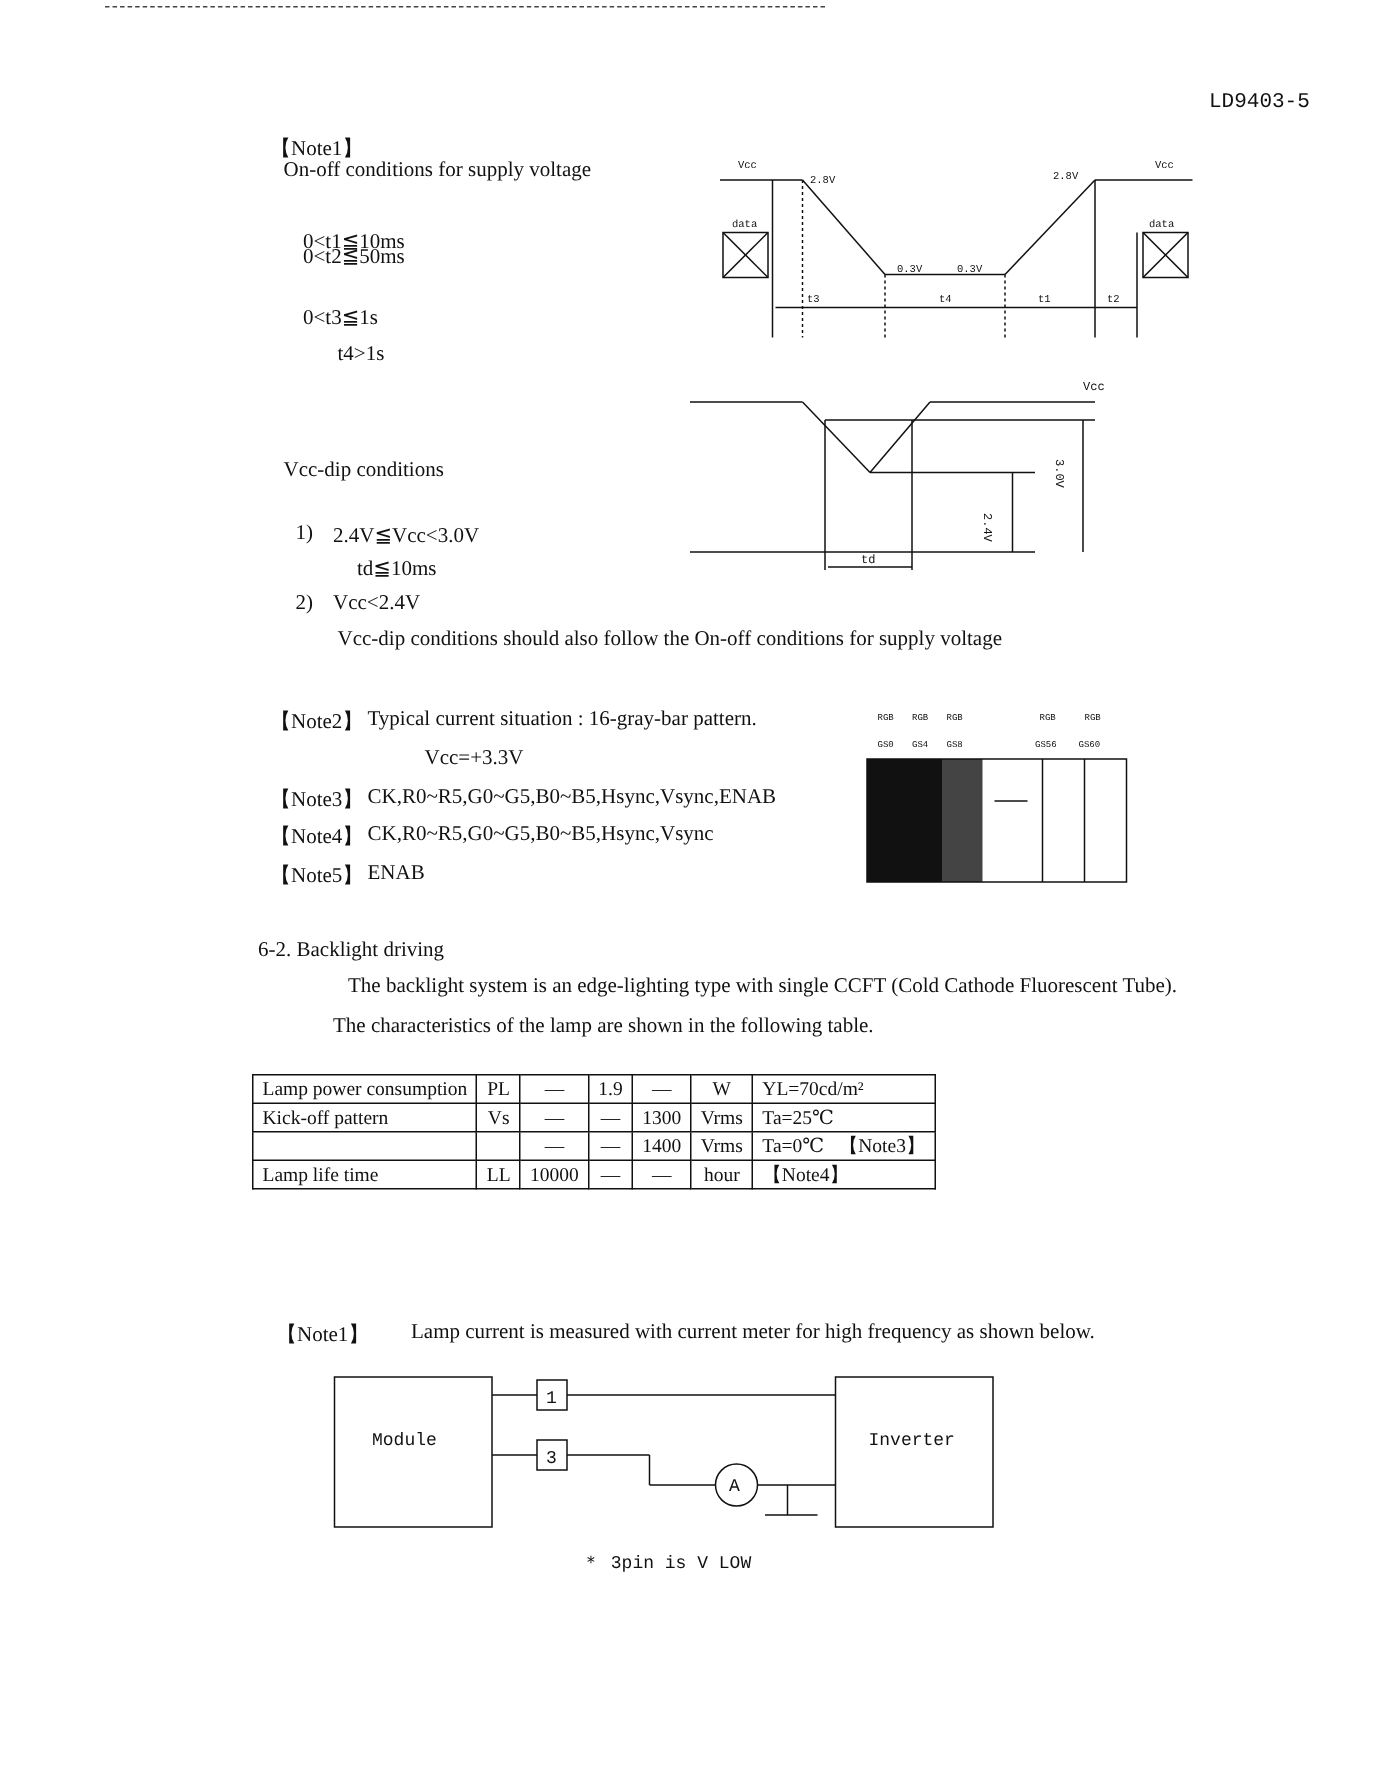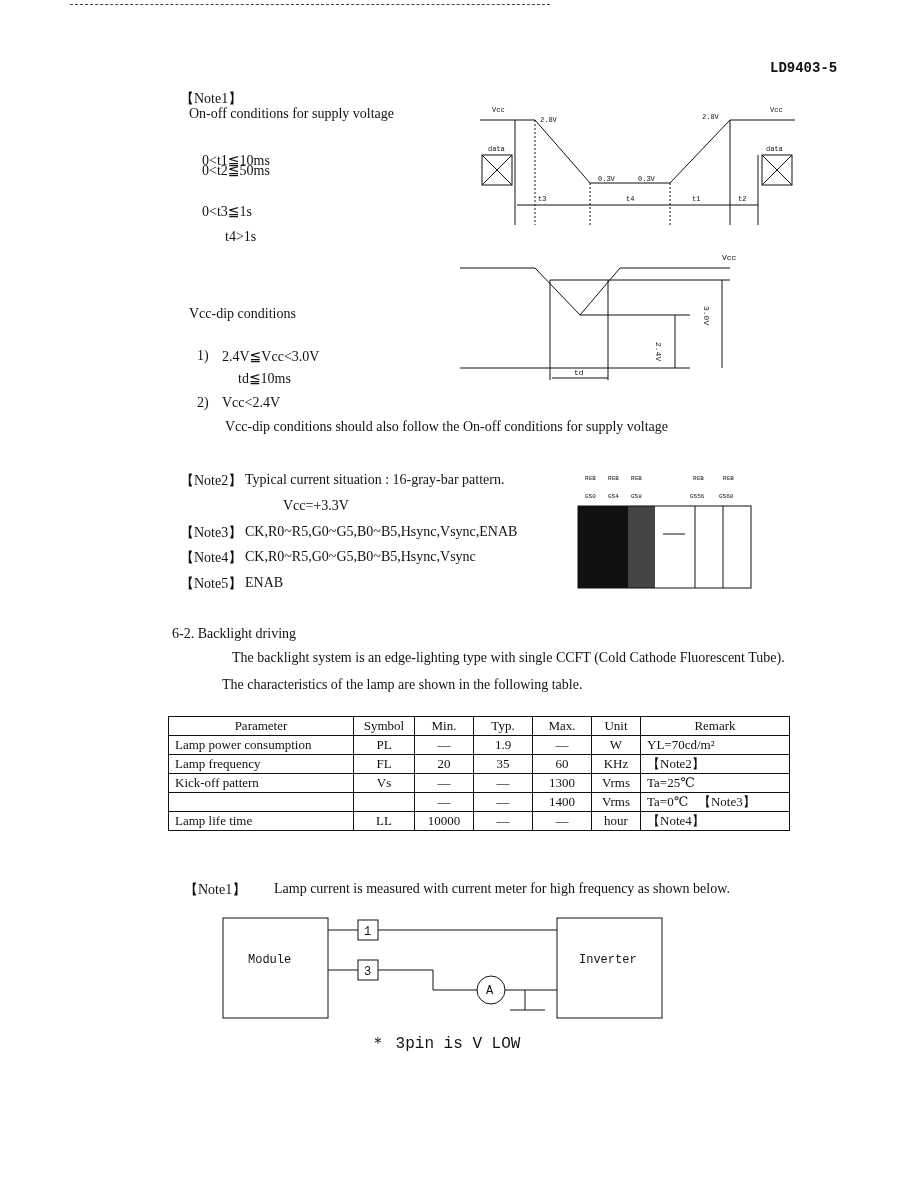--- a/index.html
+++ b/index.html
@@ -2,21 +2,21 @@
 <html><head>
 <meta charset="utf-8">
 <style>
   html, body { margin: 0; padding: 0; background: #ffffff; }
   body { width: 918px; height: 1188px; position: relative; overflow: hidden;
          font-family: "Liberation Serif", "DejaVu Serif", serif; color: #111; }
   .abs { position: absolute; }
   .serif { font-family: "Liberation Serif", serif; }
   .mono { font-family: "Liberation Mono", "DejaVu Sans Mono", monospace; }
   .top-rule { position:absolute; left:70px; top:4px; width:480px; height:0; border-top:1px dashed #444; }
-  .docid { position:absolute; left:770px; top:60px; font-family:"Liberation Mono", monospace; font-size:14px; font-weight:bold; }
+  .docid { position:absolute; left:806px; top:60px; font-family:"Liberation Mono", monospace; font-size:14px; font-weight:normal; }
   .t14 { font-size:14px; }
   .lamp-table { position:absolute; left:168px; top:716px; border-collapse:collapse; font-size:13px; }
   .lamp-table td, .lamp-table th { border:1px solid #111; padding:0 6px; height:18px; font-weight:normal; }
   .lamp-table th { text-align:center; }
   .c { text-align:center; }
   svg text { font-family: "Liberation Mono", monospace; }
 </style>
 </head>
 <body>
 
@@ -133,46 +133,28 @@
     <line x1="88" y1="66" x2="110" y2="66"></line>
   </g>
 </svg>
 
 <div class="abs serif t14" style="left:172px;top:626px;">6-2. Backlight driving</div>
 <div class="abs serif t14" style="left:232px;top:650px;">The backlight system is an edge-lighting type with single CCFT (Cold Cathode Fluorescent Tube).</div>
 <div class="abs serif t14" style="left:222px;top:677px;">The characteristics of the lamp are shown in the following table.</div>
 
 <table class="lamp-table">
   <tbody>
-      <tr>
-    <th style="width:172px">Parameter</th>
-    <th style="width:48px">Symbol</th>
-    <th style="width:46px">Min.</th>
-    <th style="width:46px">Typ.</th>
-    <th style="width:46px">Max.</th>
-    <th style="width:36px">Unit</th>
-    <th style="width:136px">Remark</th>
-  </tr>
   <tr>
     <td>Lamp power consumption</td>
         <td class="c">PL</td>
     <td class="c">—</td>
         <td class="c">1.9</td>
     <td class="c">—</td>
         <td class="c">W</td>
     <td>YL=70cd/m²</td>
-  </tr>
-  <tr>
-    <td>Lamp frequency</td>
-        <td class="c">FL</td>
-    <td class="c">20</td>
-        <td class="c">35</td>
-    <td class="c">60</td>
-        <td class="c">KHz</td>
-    <td>【Note2】</td>
   </tr>
   <tr>
     <td>Kick-off pattern</td>
         <td class="c">Vs</td>
     <td class="c">—</td>
         <td class="c">—</td>
     <td class="c">1300</td>
         <td class="c">Vrms</td>
     <td>Ta=25℃</td>
   </tr>
@@ -219,13 +201,13 @@
   </g>
   <g font-size="12" fill="#111">
     <text x="33" y="53">Module</text>
     <text x="364" y="53">Inverter</text>
     <text x="149" y="25">1</text>
     <text x="149" y="65">3</text>
     <text x="271" y="84">A</text>
   </g>
 </svg>
 
-<div class="abs mono" style="left:370px;top:1033px;font-size:16px;">＊ 3pin is V LOW</div>
+<div class="abs mono" style="left:388px;top:1033px;font-size:12px;">＊ 3pin is V LOW</div>
 
 </body></html>

